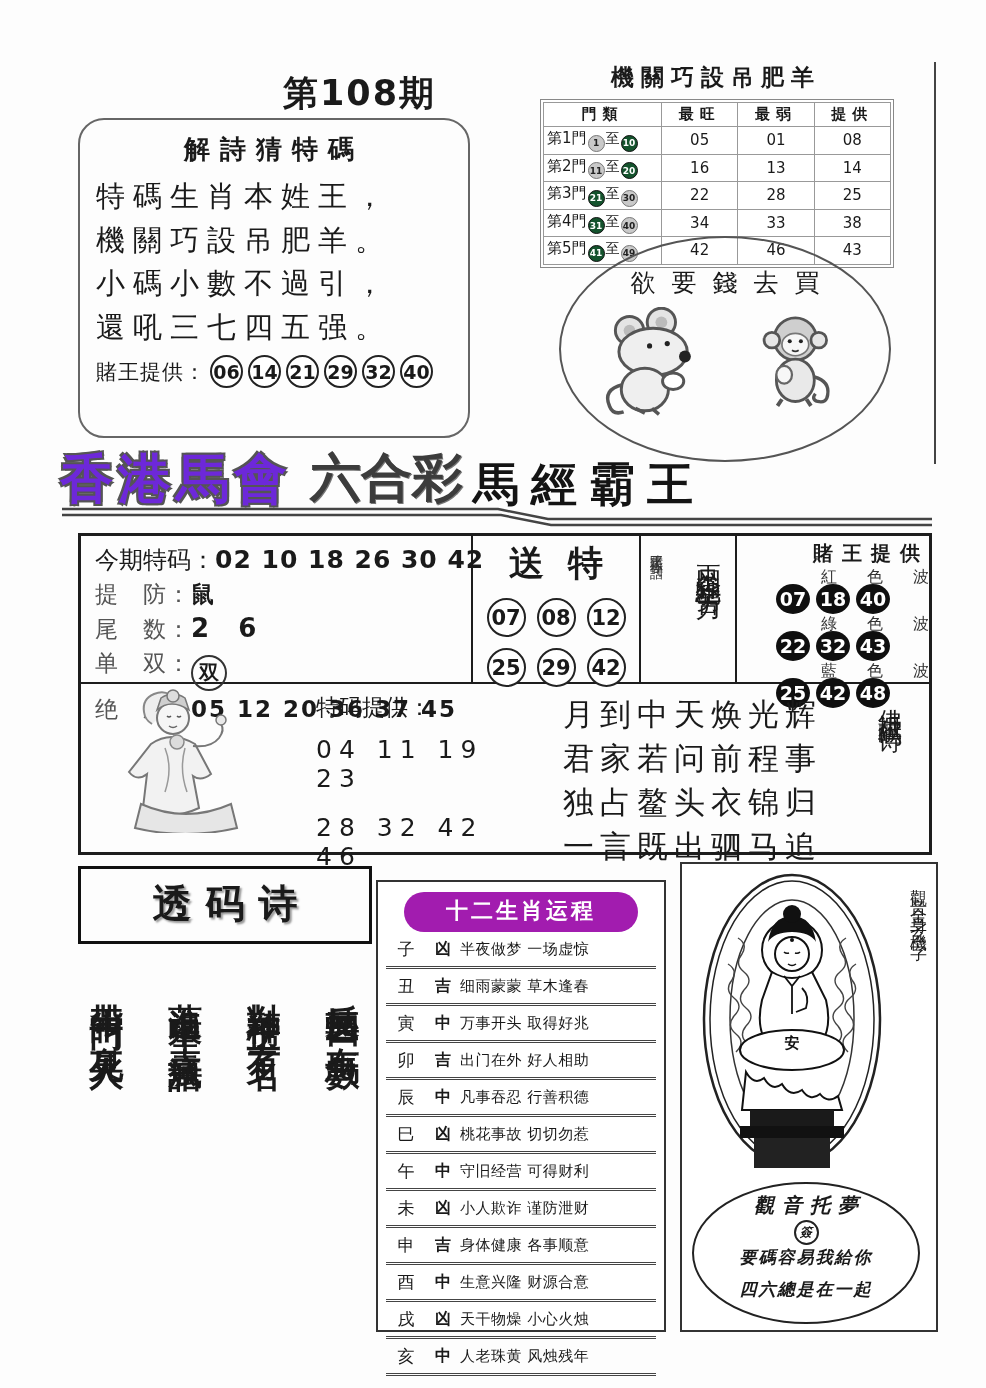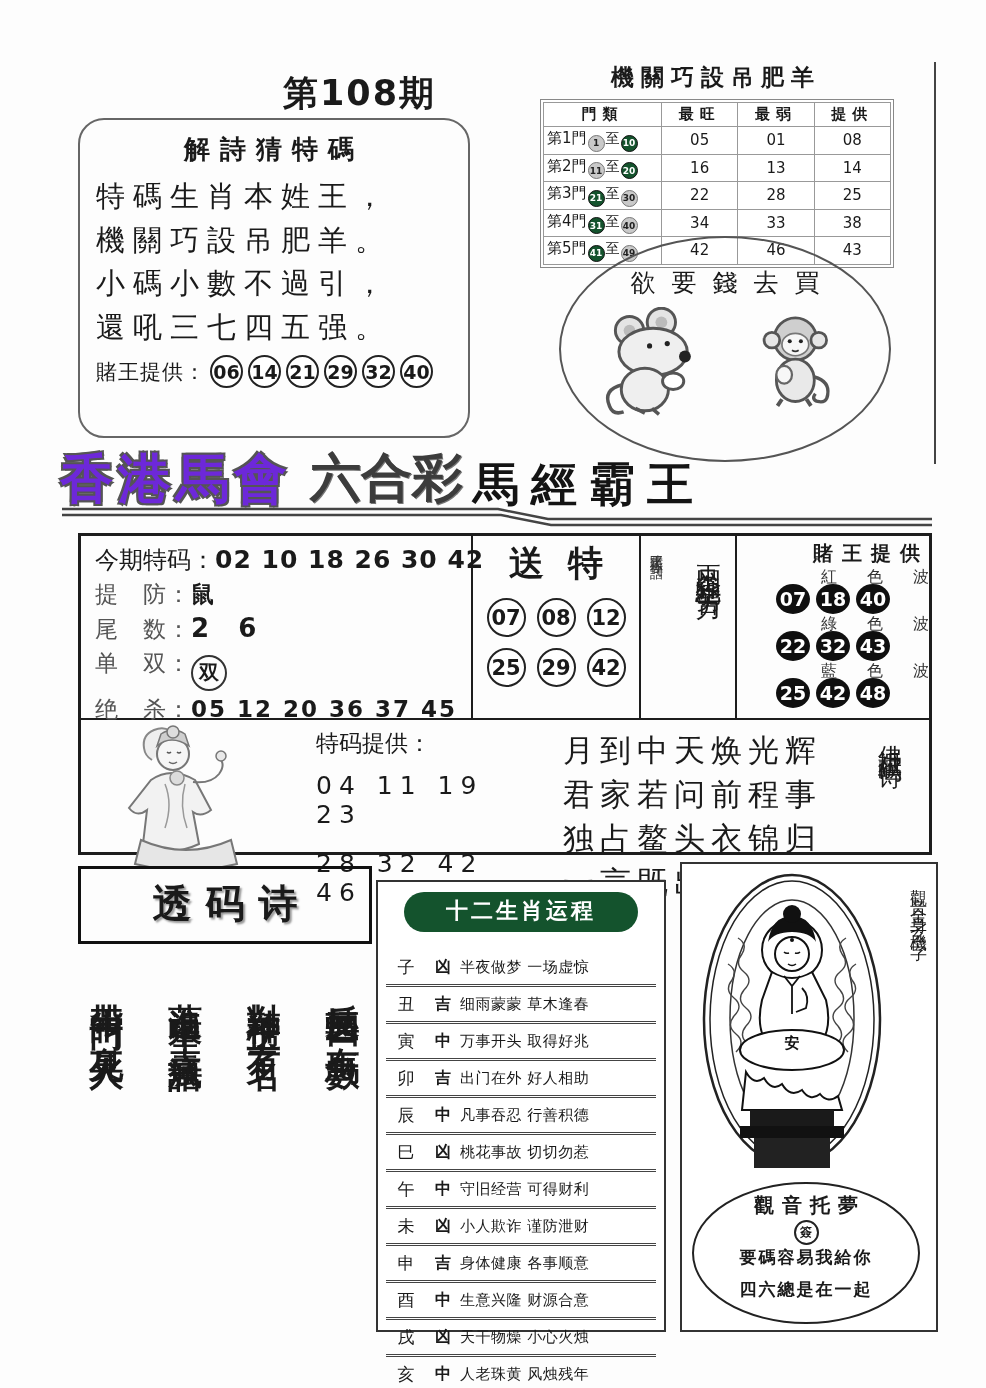--- a/index.html
+++ b/index.html
@@ -38,21 +38,21 @@
   .banner-row { display:flex; align-items:flex-start; }
   .brand-left { font-size:53px; font-weight:800; letter-spacing:5px; color:#6d28d9;
     text-shadow:-2px -2px 0 #555, 2px -2px 0 #555, -2px 2px 0 #555, 2px 2px 0 #555, 0 0 2px #555; font-family:"DejaVu Serif", serif; }
   .brand-mid { font-size:51px; font-weight:800; color:#3c3c3c; margin-left:18px; font-family:"DejaVu Serif", serif;
     text-shadow:1px 1px 0 #777; }
   .brand-right { font-size:46px; font-weight:900; color:#141414; letter-spacing:12px; margin-left:10px; padding-top:10px; }
   .banner svg { position:absolute; left:0; bottom:0; }
 
   
   .main-box { position:absolute; left:78px; top:533px; width:854px; height:322px; border:3px solid #1d1d1d; }
-  .mb-top { display:flex; height:184px; border-bottom:2px solid #1d1d1d; }
+  .mb-top { display:flex; height:148px; border-bottom:2px solid #1d1d1d; }
   .info-cell { width:392px; border-right:2px solid #1d1d1d; padding:8px 10px 0 14px; }
   .info-line1 { font-size:24px; white-space:nowrap; }
   .info-line1 b { font-size:25px; letter-spacing:1px; }
   .info-row { font-size:23px; margin-top:3px; white-space:nowrap; }
   .info-row .lab { color:#555; letter-spacing:1px; }
   .info-row b { letter-spacing:2px; }
   .circled { display:inline-flex; width:36px; height:36px; border:2px solid #333; border-radius:50%; align-items:center; justify-content:center; font-size:20px; font-weight:700; vertical-align:-8px; }
   .songte-cell { width:168px; border-right:2px solid #1d1d1d; text-align:center; padding-top:4px; }
   .songte-title { font-size:35px; font-weight:800; letter-spacing:24px; padding-left:24px; font-family:"DejaVu Serif", serif; }
   .songte-row { display:flex; justify-content:center; gap:11px; margin-top:11px; }
@@ -80,31 +80,31 @@
   .touma { position:absolute; left:78px; top:866px; width:294px; }
   .touma-title-box { border:3px solid #111; text-align:center; padding:8px 0 10px; }
   .touma-title { font-size:39px; font-weight:800; letter-spacing:14px; padding-left:14px; font-family:"DejaVu Serif", serif; text-shadow:2px 2px 2px #999; }
   .touma-cols { display:flex; flex-direction:row-reverse; justify-content:space-between; padding:0 6px; margin-top:32px; height:372px; }
   .touma-col { display:flex; flex-direction:column; align-items:center; }
   .touma-col .v { font-size:34px; font-weight:600; font-family:"DejaVu Serif", serif; letter-spacing:5px; }
   .touma-col .seg2 { margin-top:24px; }
 
   
   .zt { position:absolute; left:376px; top:880px; width:290px; height:452px; border:2px solid #333; padding:2px 8px 0; background:#fff; }
-  .zt-title { width:234px; margin:8px auto 18px; background:#14532d; color:#fff; border-radius:20px; text-align:center; font-size:22px; font-weight:700; letter-spacing:3px; padding:4px 0 6px; }
+  .zt-title { width:234px; margin:8px auto 0; background:#a21caf; color:#fff; border-radius:20px; text-align:center; font-size:22px; font-weight:700; letter-spacing:3px; padding:4px 0 6px; }
   .zt-row { display:flex; align-items:center; padding:6px 0 5px; border-bottom:3px double #444; }
   .zt-branch { width:40px; text-align:center; font-size:17px; font-family:"DejaVu Serif", serif; }
   .zt-luck { width:34px; text-align:center; font-size:16px; font-weight:700; }
   .zt-text { flex:1; font-size:15px; font-family:"DejaVu Serif", serif; white-space:nowrap; letter-spacing:0.5px; }
 
   
   .buddha-box { position:absolute; left:680px; top:862px; width:258px; height:470px; border:2px solid #333; background:#fff; }
   .buddha-svg { position:absolute; left:12px; top:4px; }
   .buddha-vlabel { position:absolute; right:5px; top:12px; font-size:17px; letter-spacing:9px; font-family:"DejaVu Serif", serif; }
-  .dream-oval { position:absolute; left:10px; bottom:6px; width:228px; height:142px; border:2px solid #222; border-radius:50%; text-align:center; padding-top:8px; background:#fff; }
+  .dream-oval { position:absolute; left:10px; bottom:6px; width:228px; height:142px; border:2px solid #222; border-radius:50%; text-align:center; padding-top:8px; background:#fff;font-style:italic; }
   .dream-title { font-size:20px; letter-spacing:8px; padding-left:8px; font-weight:700; font-family:"DejaVu Serif", serif; }
   .seal { display:inline-flex; width:25px; height:25px; border:2px solid #222; border-radius:50%; align-items:center; justify-content:center; font-size:12px; font-weight:700; margin:1px 0; }
   .dream-line { font-size:17px; letter-spacing:2px; font-family:"DejaVu Serif", serif; font-weight:600; }
   .dream-line2 { margin-top:9px; }
 </style>
 </head>
 <body>
 
 <div class="page">
 

